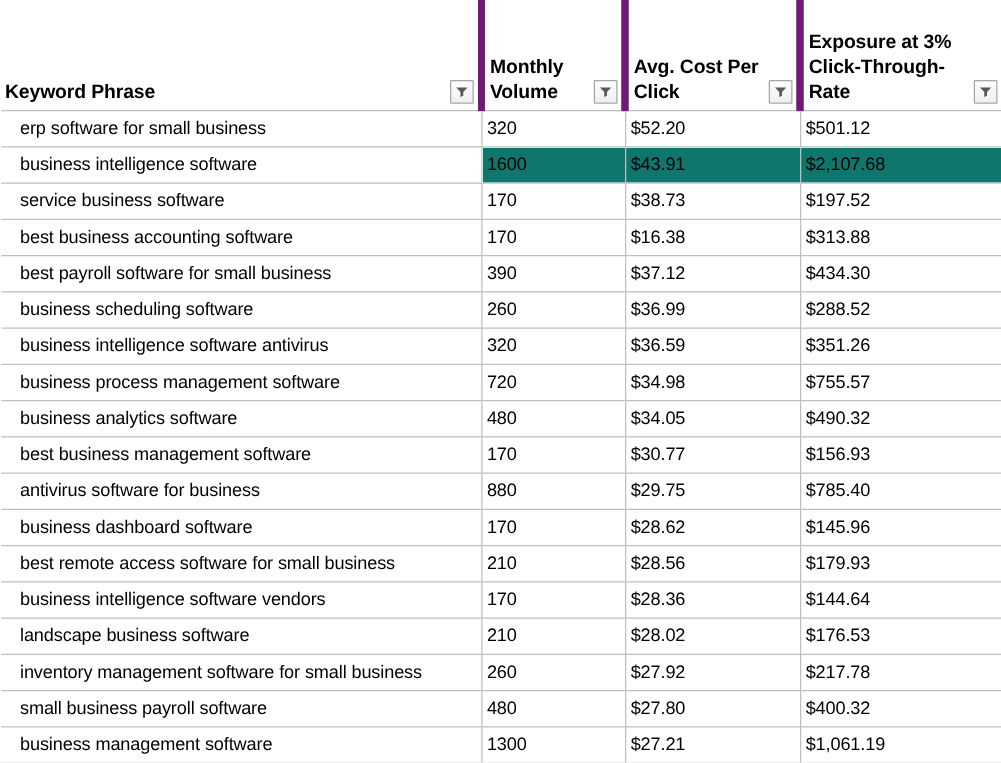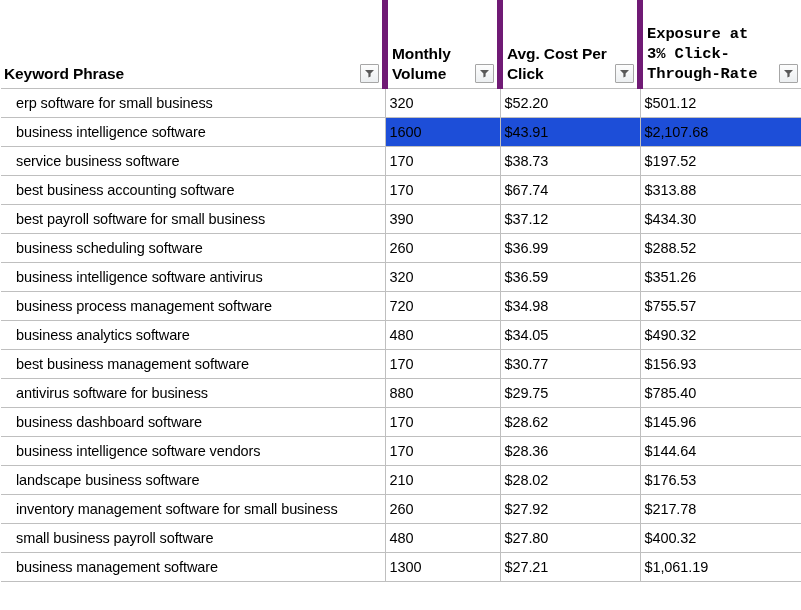--- a/index.html
+++ b/index.html
@@ -47,21 +47,21 @@
     line-height: 20px;
     padding: 0 0 4px 4px;
     border-right: 6px solid #701a75;
     border-bottom: 1px solid #bfbfbf;
     background: #ffffff;
     position: relative;
     overflow: hidden;
     white-space: normal;
     letter-spacing: -0.1px;
   }
-  th.hcell:last-child { border-right: none; font-family: Liberation Mono, monospace; }
+  th.hcell:last-child { border-right: none; }
 
   .hlabel {
     display: block;
     padding-right: 26px;
     word-wrap: break-word;
   }
 
   
   .filter-btn {
     position: absolute;
@@ -100,21 +100,21 @@
   td.keyword-cell {
     text-align: left;
     padding-left: 16px;
   }
   td.num-cell {
     text-align: left;
     padding-right: 5px;
   }
 
   
-  td.dcell.hl { background: #1d4ed8; }
+  td.dcell.hl { background: #0f766e; }
 
   
   .edge-left {
     position: absolute;
     left: 0;
     top: 88px;
     width: 1px;
     height: 522px;
     background: #ffffff;
     pointer-events: none;
@@ -182,21 +182,21 @@
         </tr>
         <tr class="data-row">
           <td class="dcell keyword-cell">service business software</td>
           <td class="dcell num-cell">170</td>
           <td class="dcell num-cell">$38.73</td>
           <td class="dcell num-cell">$197.52</td>
         </tr>
         <tr class="data-row">
           <td class="dcell keyword-cell">best business accounting software</td>
           <td class="dcell num-cell">170</td>
-          <td class="dcell num-cell">$67.74</td>
+          <td class="dcell num-cell">$16.38</td>
           <td class="dcell num-cell">$313.88</td>
         </tr>
         <tr class="data-row">
           <td class="dcell keyword-cell">best payroll software for small business</td>
           <td class="dcell num-cell">390</td>
           <td class="dcell num-cell">$37.12</td>
           <td class="dcell num-cell">$434.30</td>
         </tr>
         <tr class="data-row">
           <td class="dcell keyword-cell">business scheduling software</td>
@@ -234,20 +234,26 @@
           <td class="dcell num-cell">$29.75</td>
           <td class="dcell num-cell">$785.40</td>
         </tr>
         <tr class="data-row">
           <td class="dcell keyword-cell">business dashboard software</td>
           <td class="dcell num-cell">170</td>
           <td class="dcell num-cell">$28.62</td>
           <td class="dcell num-cell">$145.96</td>
         </tr>
         <tr class="data-row">
+          <td class="dcell keyword-cell">best remote access software for small business</td>
+          <td class="dcell num-cell">210</td>
+          <td class="dcell num-cell">$28.56</td>
+          <td class="dcell num-cell">$179.93</td>
+        </tr>
+        <tr class="data-row">
           <td class="dcell keyword-cell">business intelligence software vendors</td>
           <td class="dcell num-cell">170</td>
           <td class="dcell num-cell">$28.36</td>
           <td class="dcell num-cell">$144.64</td>
         </tr>
         <tr class="data-row">
           <td class="dcell keyword-cell">landscape business software</td>
           <td class="dcell num-cell">210</td>
           <td class="dcell num-cell">$28.02</td>
           <td class="dcell num-cell">$176.53</td>

